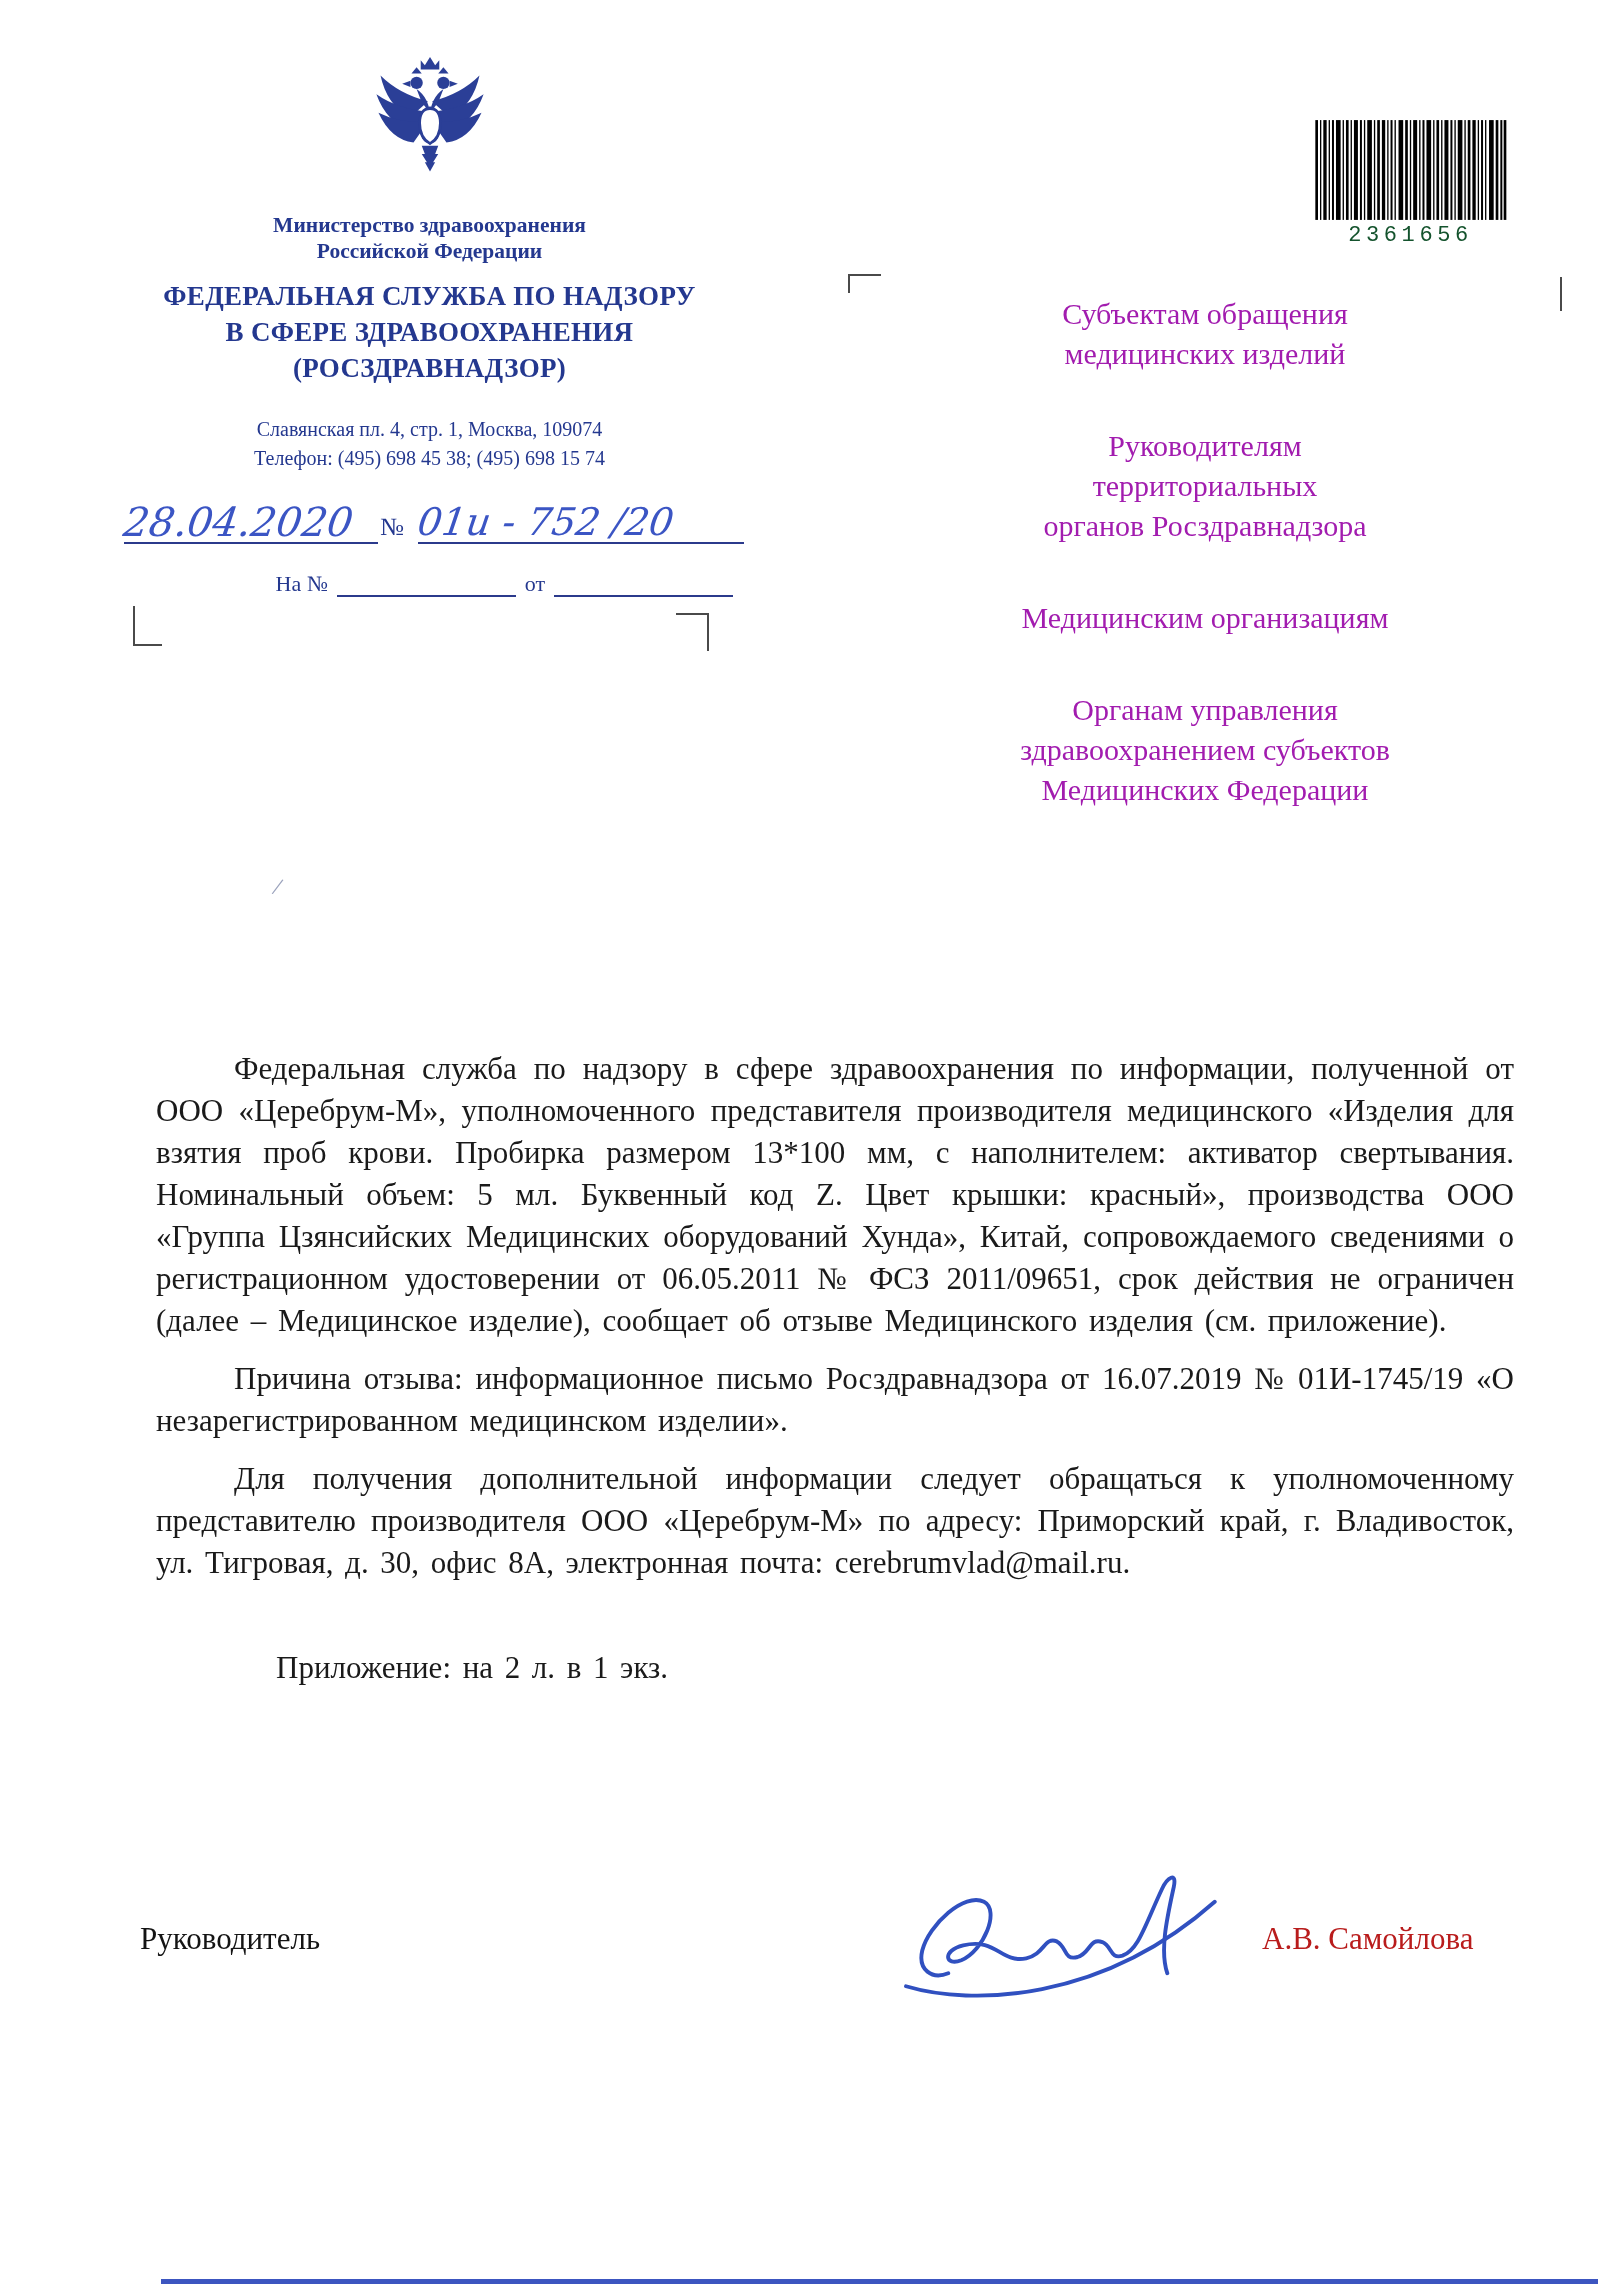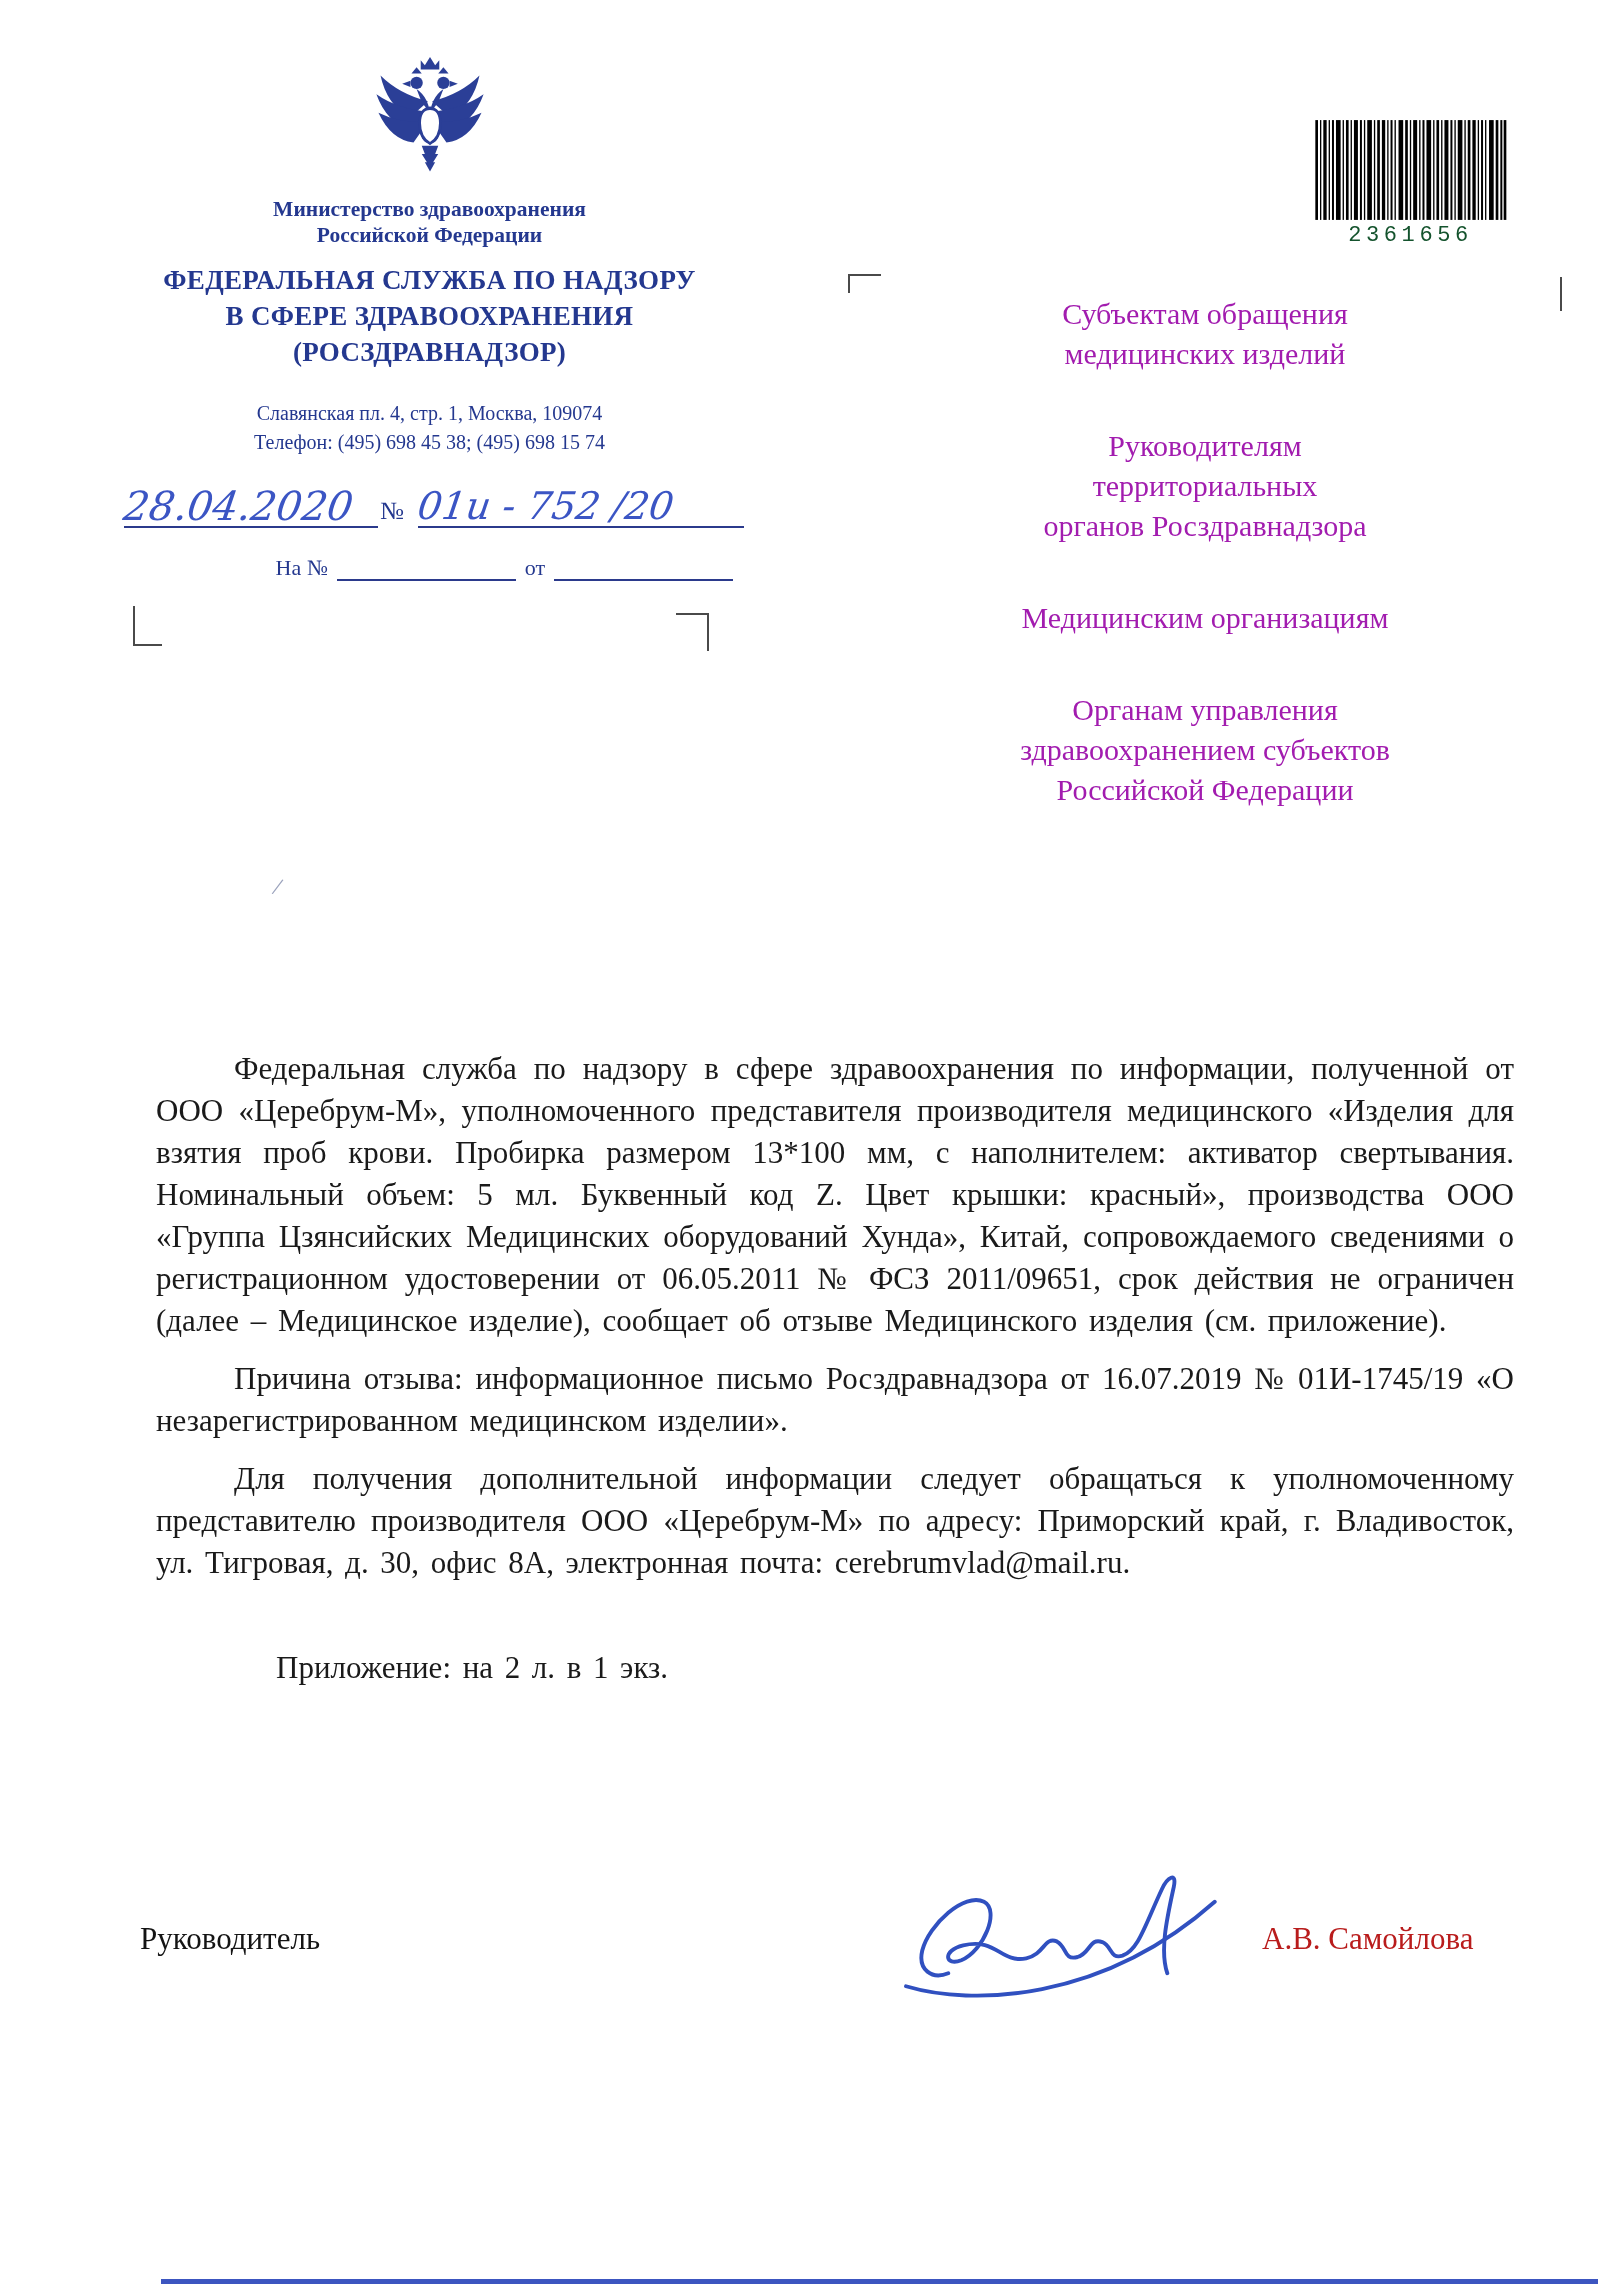--- a/index.html
+++ b/index.html
@@ -18,21 +18,21 @@
   
   .lh-left {
     position: absolute;
     left: 117px; top: 55px;
     width: 625px;
     text-align: center;
     color: #24388f;
   }
   .emblem-wrap { width: 124px; margin: 0 auto; }
   .ministry {
-    margin-top: 5px;
+    margin-top: 21px;
     font-weight: bold;
     font-size: 21.5px;
     line-height: 26px;
   }
   .service {
     margin-top: 14.3px;
     font-weight: bold;
     font-size: 27px;
     line-height: 36px;
     letter-spacing: 0.3px;
@@ -278,21 +278,21 @@
 
   <div class="addressees">
     <div class="addressee-block preline">Субъектам обращения
 медицинских изделий</div>
     <div class="addressee-block preline">Руководителям
 территориальных
 органов Росздравнадзора</div>
     <div class="addressee-block preline">Медицинским организациям</div>
     <div class="addressee-block preline">Органам управления
 здравоохранением субъектов
-Российской Федерации</div>
+Медицинских Федерации</div>
   </div>
 
   <div class="body-block">
     <p>Федеральная служба по надзору в сфере здравоохранения по информации, полученной от ООО «Церебрум-М», уполномоченного представителя производителя медицинского «Изделия для взятия проб крови. Пробирка размером 13*100 мм, с наполнителем: активатор свертывания. Номинальный объем: 5 мл. Буквенный код Z. Цвет крышки: красный», производства ООО «Группа Цзянсийских Медицинских оборудований Хунда», Китай, сопровождаемого сведениями о регистрационном удостоверении от 06.05.2011 № ФСЗ 2011/09651, срок действия не ограничен (далее – Медицинское изделие), сообщает об отзыве Медицинского изделия (см. приложение).</p>
     <p>Причина отзыва: информационное письмо Росздравнадзора от 16.07.2019 № 01И-1745/19 «О незарегистрированном медицинском изделии».</p>
     <p><span>Для получения дополнительной информации следует обращаться к уполномоченному представителю производителя ООО «Церебрум-М» по адресу: Приморский край, г. Владивосток, ул. Тигровая, д. 30, офис 8А, электронная почта: </span><span class="email-link">cerebrumvlad@mail.ru</span><span>.</span></p>
     <p class="attachment">Приложение: на 2 л. в 1 экз.</p>
   </div>
 
   <div class="sig-title">Руководитель</div>

